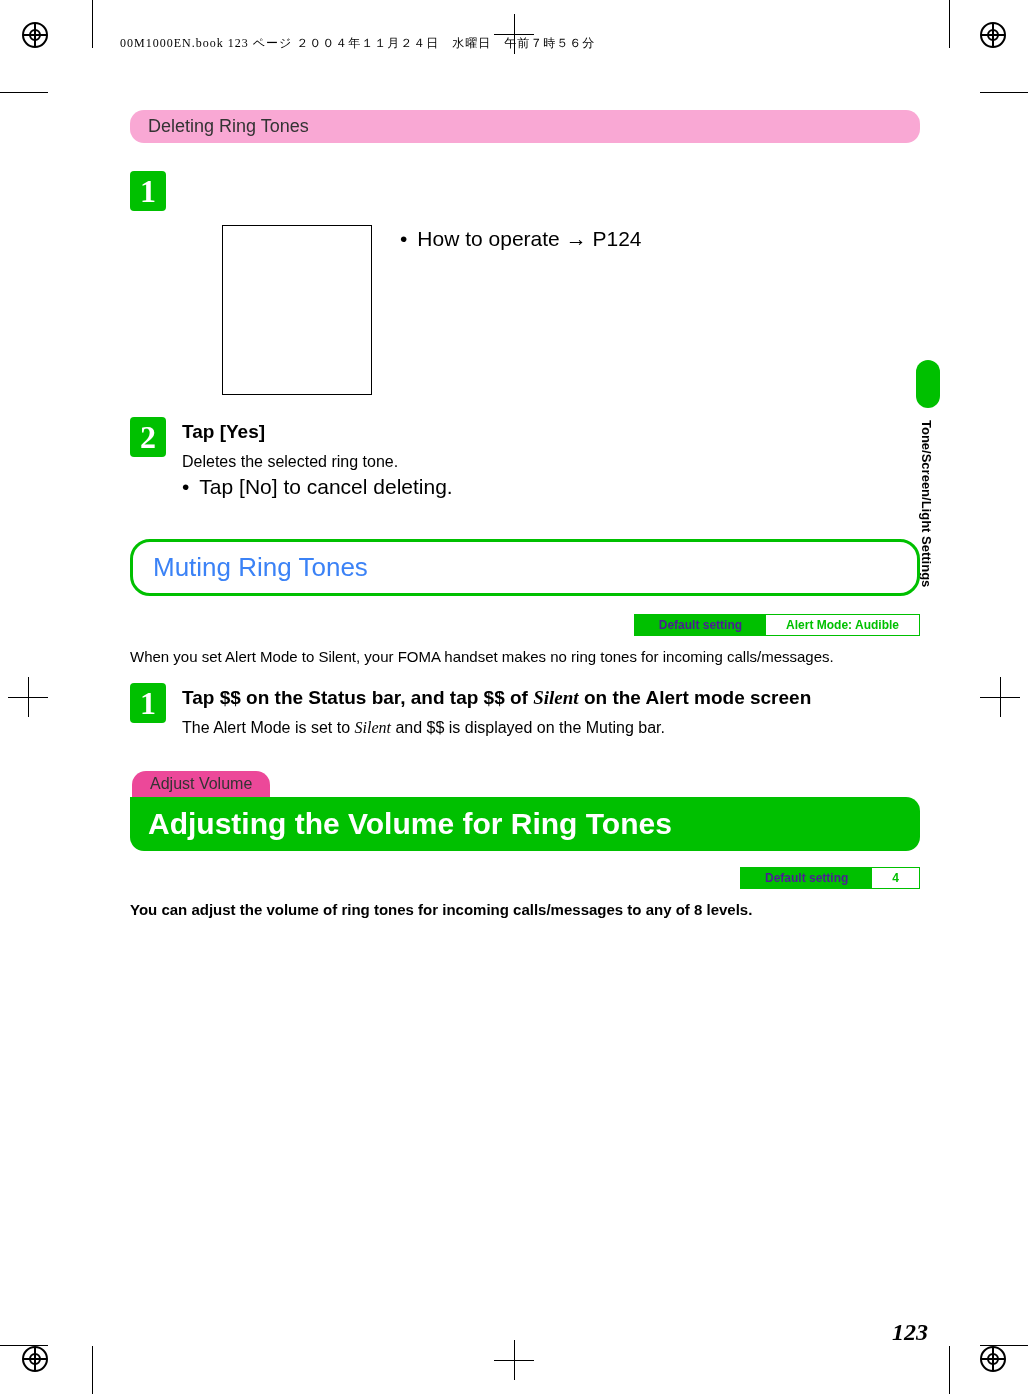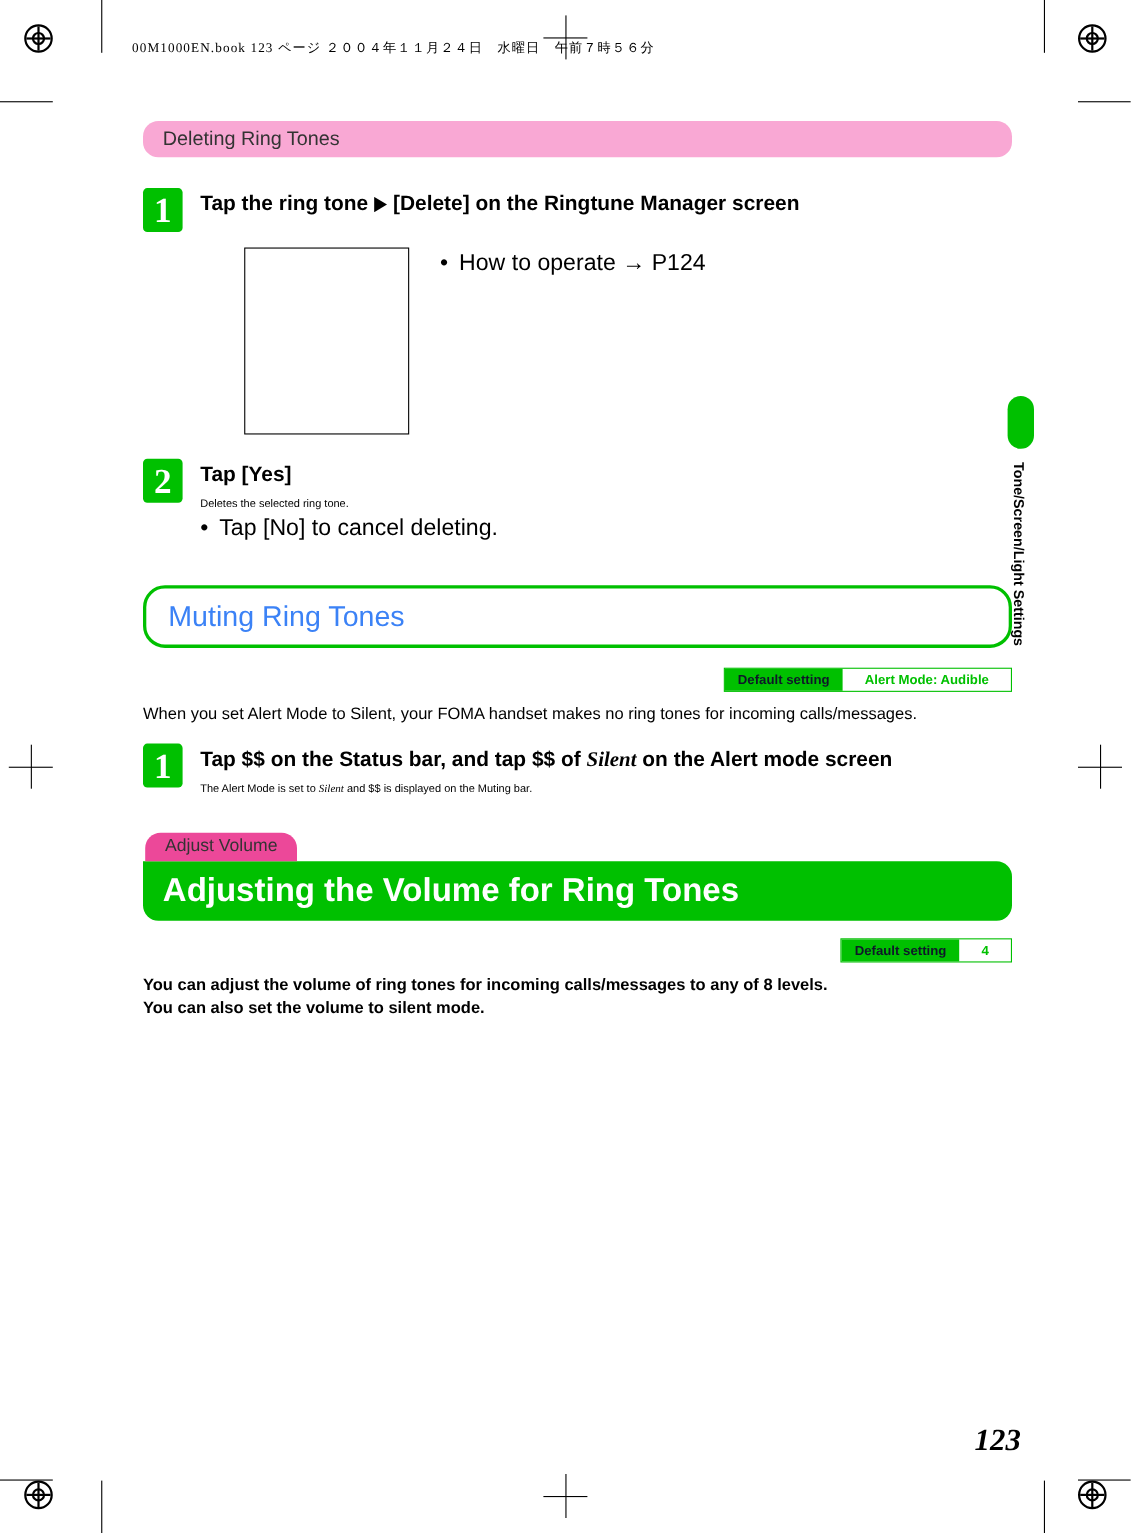--- a/index.html
+++ b/index.html
@@ -59,21 +59,21 @@
     margin-right: 16px;
     font-family: Georgia, serif;
   }
   .step-body { flex: 1; padding-top: 4px; }
   .step-title {
     font-size: 19px;
     font-weight: bold;
     margin-bottom: 10px;
   }
   .step-text {
-    font-size: 10px;
+    font-size: 16px;
     margin: 0 0 4px 0;
   }
   .bullet-row {
     display: flex;
     font-size: 21px;
     margin: 0 0 4px 0;
     text-align: right;
   }
   .bullet-row::before {
     content: "•";
@@ -105,22 +105,22 @@
     margin: 0 0 12px 0;
   }
   .default-box {
     display: flex;
     border: 1px solid #00c000;
     font-size: 12px;
     font-weight: bold;
   }
   .default-label {
     background: #00c000;
-    color: #0f172a;
-    padding: 3px 12px;
+    color: #4c1d95;
+    padding: 3px 24px;
   }
   .default-value {
     color: #00c000;
     padding: 3px 20px;
   }
   .feature-heading {
     margin: 30px 0 16px 0;
   }
   .feature-sub {
     background: #ec4899;
@@ -165,22 +165,22 @@
     position: absolute;
     right: 94px;
     top: 420px;
     writing-mode: vertical-rl;
     font-size: 13px;
     font-weight: bold;
   }
   .page-number {
     position: absolute;
     right: 100px;
-    bottom: 68px;
-    font-size: 28px;
+    bottom: 48px;
+    font-size: 24px;
     font-weight: bold;
     font-style: italic;
     font-family: Georgia, serif;
   }
   .reg-circle {
     position: absolute;
     width: 26px;
     height: 26px;
     border: 2px solid #000;
     border-radius: 50%;
@@ -230,29 +230,20 @@
 
 <div class="side-tab"></div>
 <div class="side-label">Tone/Screen/Light Settings</div>
 
 <div class="content">
 
   <div class="sub-heading-bar">Deleting Ring Tones</div>
 
   <div class="step">
     <div class="step-num">1</div>
-    <div class="step-body">
-      <div class="step-title">
-        <span>Tap the ring tone </span>
-        <svg class="tri-arrow" width="12" height="14" viewBox="0 0 10 12">
-            <polygon points="0,0 10,6 0,12" fill="#000"></polygon>
-          </svg>
-        <span> [Delete] on the Ringtune Manager screen</span>
-      </div>
-    </div>
   </div>
 
   <div class="screen-row">
     <div class="screen-box"></div>
     <div style="padding-top:2px;">
       <div class="bullet-row">
         <span>
           <span>How to operate </span>
           <span>→</span>
           <span> P124</span>
@@ -305,17 +296,16 @@
   </div>
 
   <div class="default-box-row">
     <div class="default-box">
       <div class="default-label">Default setting</div>
       <div class="default-value">4</div>
     </div>
   </div>
 
   <p class="bold-body">You can adjust the volume of ring tones for incoming calls/messages to any of 8 levels.</p>
-  <p class="bold-body">You can also set the volume to silent mode.</p>
 
 </div>
 
 <div class="page-number">123</div>
 
 </body></html>

